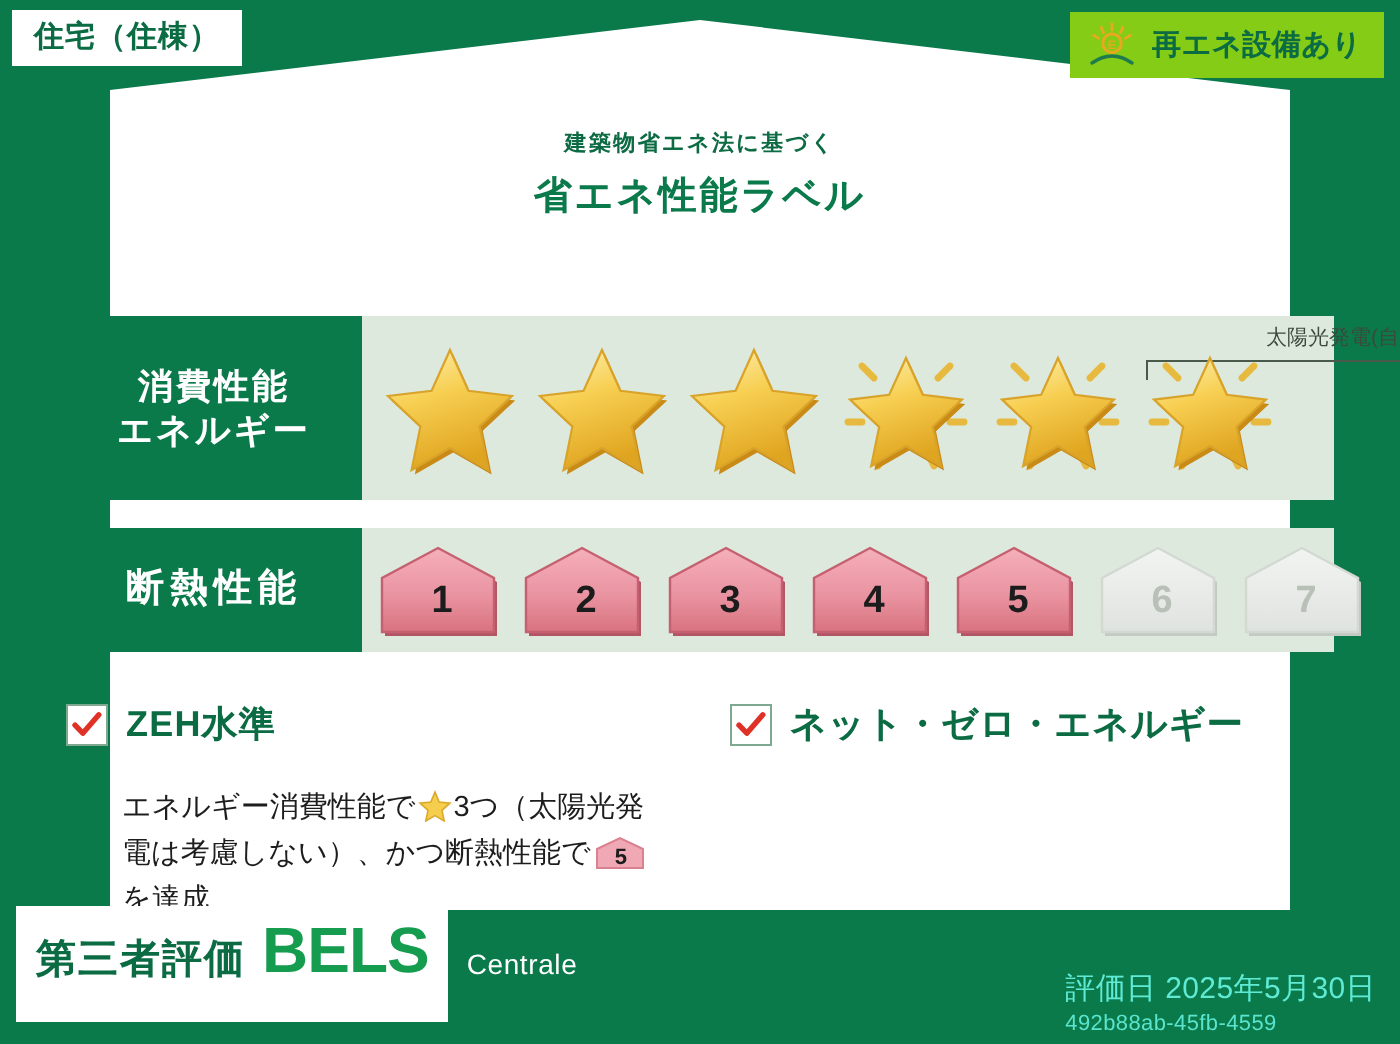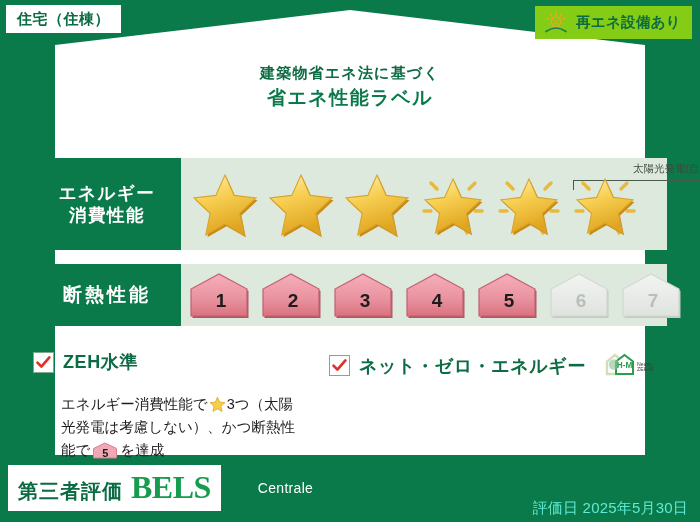--- a/index.html
+++ b/index.html
@@ -54,21 +54,21 @@
     white-space: nowrap;
   }
   .sun-icon { width: 26px; height: 24px; display:block; }
 
   
   .sub-title {
     position: absolute;
     left: 0; right: 0; top: 64px;
     text-align: center;
     color: #0d6b43;
-    font-size: 15px;
+    font-size: 11px;
     font-weight: bold;
     letter-spacing: 1.2px;
   }
   .main-title {
     position: absolute;
     left: 0; right: 0; top: 85px;
     text-align: center;
     color: #0b7a4b;
     font-size: 19px;
     font-weight: bold;
@@ -209,30 +209,30 @@
   }
 
   
   .footer-left {
     position: absolute;
     left: 8px; bottom: 11px;
     display: flex; align-items: center; gap: 9px;
   }
   .bels-box {
     background: #ffffff;
-    padding: 4px 10px 5px 10px;
-    display: flex; align-items: baseline; gap: 8px; font-family: Liberation Serif, serif;
+    padding: 4px 10px 17px 10px;
+    display: flex; align-items: baseline; gap: 8px;
   }
   .bels-jp {
     color: #0b6b43; font-size: 20px; font-weight: bold; letter-spacing: 1px;
   }
   .bels-en {
     color: #169c4e; font-size: 32px; font-weight: bold; letter-spacing: -0.5px;
   }
-  .issuer { color:#ffffff; font-size: 14px; letter-spacing: .3px; margin-left: 28px; }
+  .issuer { color:#ffffff; font-size: 14px; letter-spacing: .3px; }
 
   .footer-right {
     position: absolute;
     right: 12px; bottom: 4px;
     color: #5eead4;
   }
   .eval-date { font-size: 15px; letter-spacing: .2px; }
   .eval-id   { font-size: 11px; letter-spacing: .2px; margin-top: 2px; opacity: .95; }
 </style>
 </head>
@@ -260,22 +260,22 @@
       </svg>
     </span>
     <span class="rb-text">再エネ設備あり</span>
   </div>
 
   <div class="sub-title">建築物省エネ法に基づく</div>
   <div class="main-title">省エネ性能ラベル</div>
 
   <div class="metric-row energy">
     <div class="metric-key">
+      <span>消費性能</span>
       <span>エネルギー</span>
-      <span>消費性能</span>
     </div>
     <div class="metric-val">
 
       <div class="solar-bracket">
         <div class="sb-label">太陽光発電(自家消費)分</div>
         <div class="sb-line"></div>
       </div>
 
       <div class="star-wrap">
         <svg class="star-svg" viewBox="0 0 76 74">
@@ -450,40 +450,31 @@
     </div>
 
     <div class="claim-col right">
       <div class="claim-head">
         <span class="checkbox">
           <svg viewBox="0 0 17 17">
               <path d="M2.5 8.6 L6.4 12.6 L14.4 3.4" fill="none" stroke="#e03126" stroke-width="2.7" stroke-linecap="round" stroke-linejoin="round"></path>
             </svg>
         </span>
         <span class="claim-title">ネット・ゼロ・エネルギー</span>
-        <span>
-          <svg class="zehm-logo" viewBox="0 0 58 27">
-            <path d="M12 24 L12 11.5 L20 5 L28 11.5 L28 24 Z" fill="none" stroke="#cfe0b8" stroke-width="2.4"></path>
-            <path d="M21 24 L21 11.5 L29.5 5 L38 11.5 L38 24 Z" fill="#ffffff" stroke="#2e9c4e" stroke-width="2"></path>
-            <circle cx="19" cy="14.5" r="5.2" fill="#8fc49a" opacity=".65"></circle>
-            <text x="29.5" y="18.4" font-size="8.2" font-weight="bold" fill="#2e9c4e" text-anchor="middle" font-family="Liberation Sans, sans-serif">H-M</text>
-            <text x="42" y="15.5" font-size="5.2" fill="#3c3c3c" font-family="Liberation Sans, sans-serif">Nearly</text>
-            <text x="42" y="21" font-size="5.2" fill="#3c3c3c" font-family="Liberation Sans, sans-serif">ZEH-M</text>
-          </svg>
-        </span>
       </div>
     </div>
 
   </div>
 
   <div class="footer-left">
     <div class="bels-box">
       <span class="bels-jp">第三者評価</span>
       <span class="bels-en">BELS</span>
     </div>
     <span class="issuer">Centrale</span>
   </div>
 
   <div class="footer-right">
     <div class="eval-date">評価日 2025年5月30日</div>
+    <div class="eval-id">492b88ab-45fb-4559</div>
   </div>
 
 </div>
 
 </body></html>

